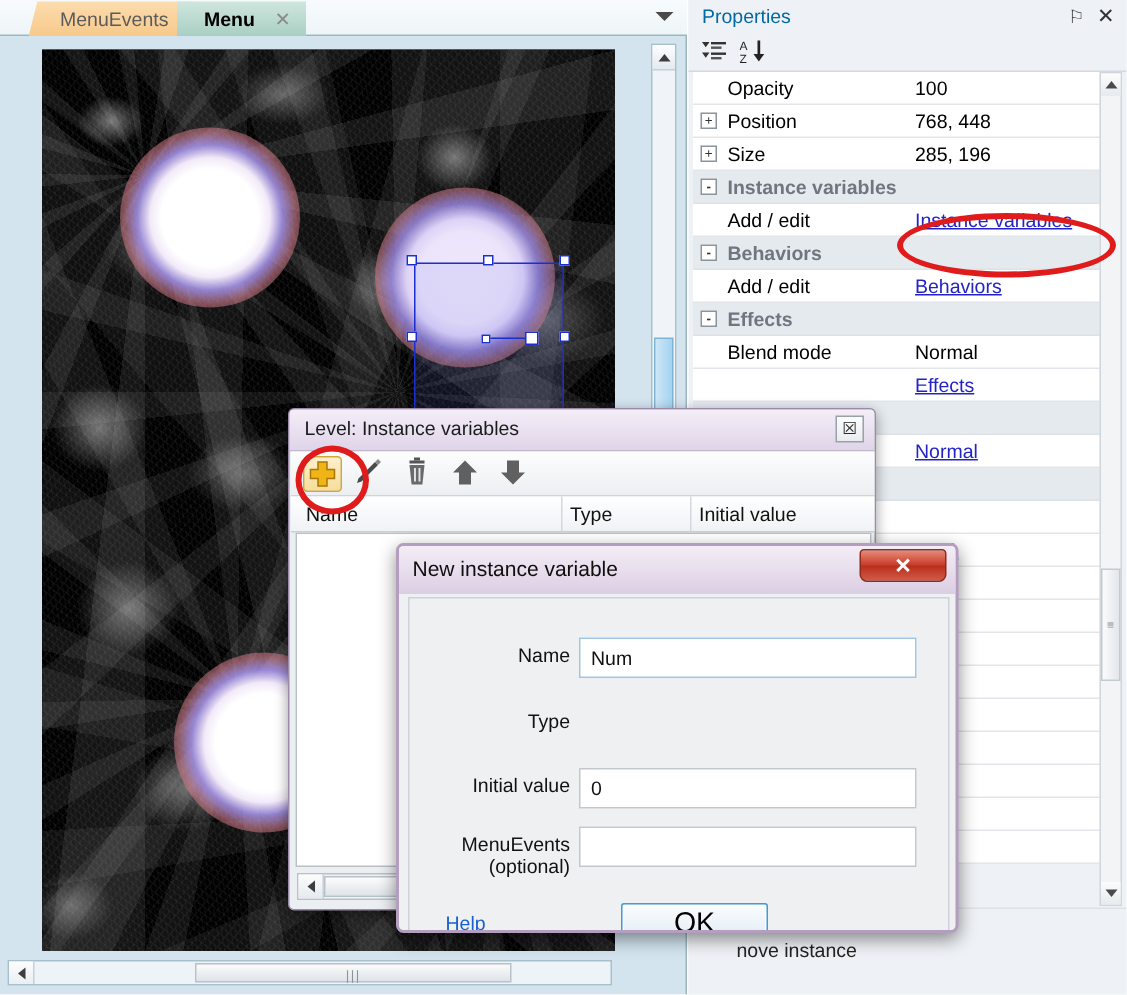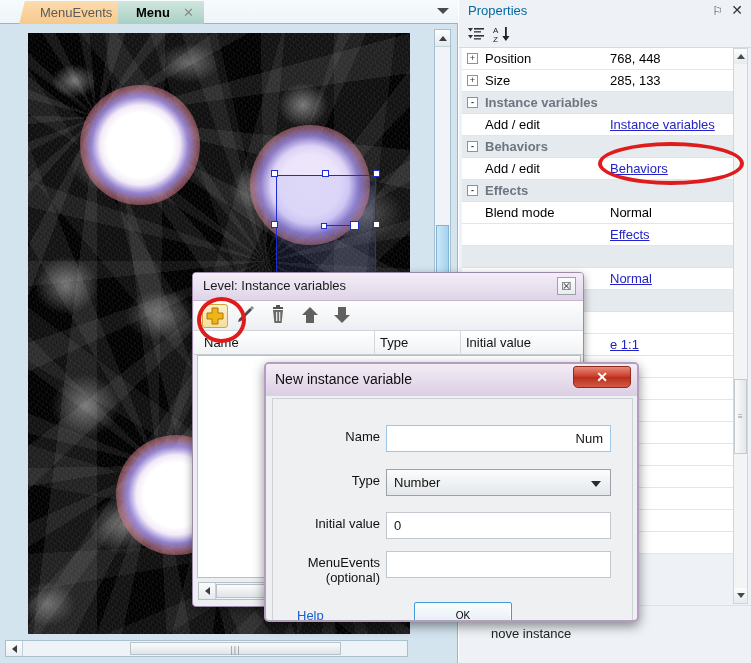--- a/index.html
+++ b/index.html
@@ -408,21 +408,21 @@
     position: absolute; right: 9px; top: 11px; width: 0; height: 0;
     border-left: 5px solid transparent; border-right: 5px solid transparent;
     border-top: 6px solid #2b2b2b;
   }
   .help-link {
     position: absolute; left: 24px; bottom: 22px; font-size: 13px;
     color: #1a5fd0; text-decoration: underline;
   }
   .dbtn {
     position: absolute; bottom: 16px; height: 27px; width: 98px;
-    font-size: 10px; text-align: center; line-height: 25px;
+    font-size: 19px; text-align: center; line-height: 25px;
     box-sizing: border-box; border-radius: 2px;
   }
   .dbtn.ok {
     right: 120px;
     background: linear-gradient(to bottom,#fbfdfe,#dfeaf4);
     border: 1px solid #3f9bd9;
     box-shadow: inset 0 0 0 1px #fff;
   }
   .dbtn.cancel {
     right: 12px;
@@ -505,28 +505,32 @@
           <text x="0" y="8" font-size="8" font-family="Liberation Sans, sans-serif" fill="#222">A</text>
           <text x="0" y="17" font-size="8" font-family="Liberation Sans, sans-serif" fill="#222">Z</text>
           <rect x="12" y="2" width="1.8" height="11" fill="#222"></rect>
           <polygon points="9.3,11 16.5,11 12.9,16" fill="#222"></polygon>
         </svg>
       </span>
     </div>
 
     <div class="props-list" id="props-list">
         <div class="prow">
+          <span class="pname">Opacity</span>
+          <span class="pval">100</span>
+        </div>
+        <div class="prow">
           <span class="expander">+</span>
           <span class="pname">Position</span>
           <span class="pval">768, 448</span>
         </div>
         <div class="prow">
           <span class="expander">+</span>
           <span class="pname">Size</span>
-          <span class="pval">285, 133</span>
+          <span class="pval">285, 196</span>
         </div>
         <div class="prow group">
           <span class="expander">-</span>
           <span class="pname">Instance variables</span>
           <span class="pval"></span>
         </div>
         <div class="prow">
           <span class="pname">Add / edit</span>
           <span class="pval link">Instance variables</span>
         </div>
@@ -686,28 +690,24 @@
     <div class="niv-title">
       <span class="t">New instance variable</span>
     </div>
     <div class="niv-close">✕</div>
 
     <div class="niv-body">
 
       <div class="fld-row" style="left:0; top:30px; width:107px;">
         <span class="fld-label">Name</span>
       </div>
-      <div class="fld-input focused" style="left:113px; top:26px; width:225px; height:27px;text-align:right;">Num</div>
+      <div class="fld-input focused" style="left:113px; top:26px; width:225px; height:27px;">Num</div>
 
       <div class="fld-row" style="left:0; top:74px; width:107px;">
         <span class="fld-label">Type</span>
-      </div>
-      <div class="fld-select" style="left:113px; top:70px; width:225px; height:27px;">
-        <span>Number</span>
-        <span class="arrow"></span>
       </div>
 
       <div class="fld-row" style="left:0; top:117px; width:107px;">
         <span class="fld-label">Initial value</span>
       </div>
       <div class="fld-input plain" style="left:113px; top:113px; width:225px; height:27px;">0</div>
 
       <div class="fld-row" style="left:0; top:156px; width:107px; line-height:15px;">
         <span class="fld-label" style="position:relative; display:block;">MenuEvents</span>
         <span class="fld-label" style="position:relative; display:block;text-align:right;">(optional)</span>

